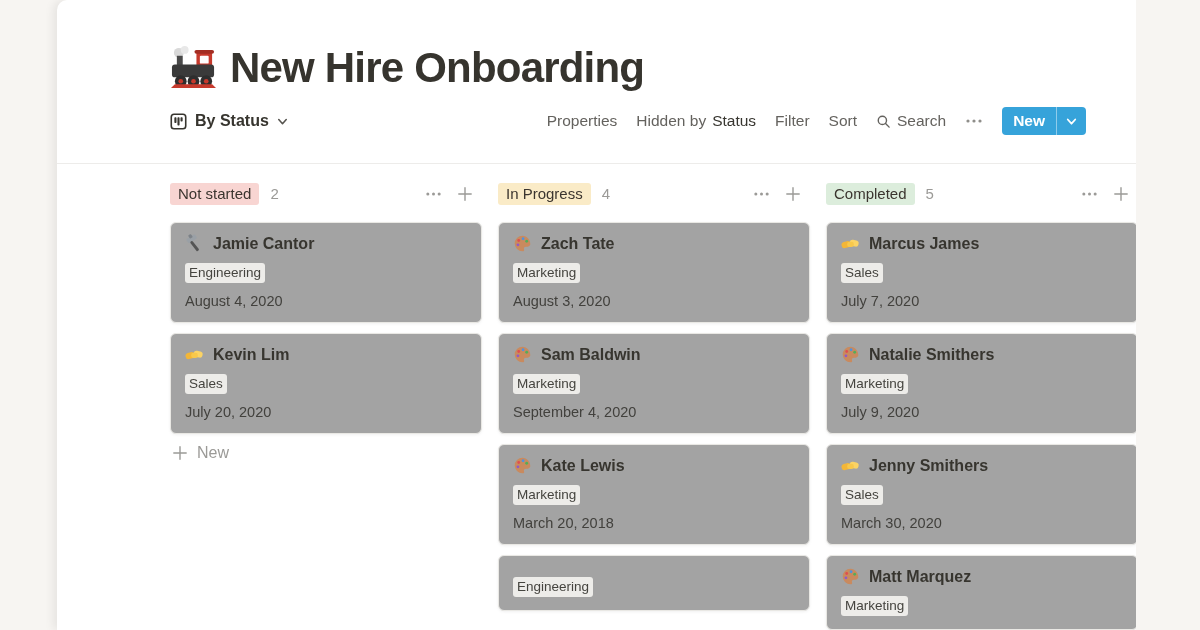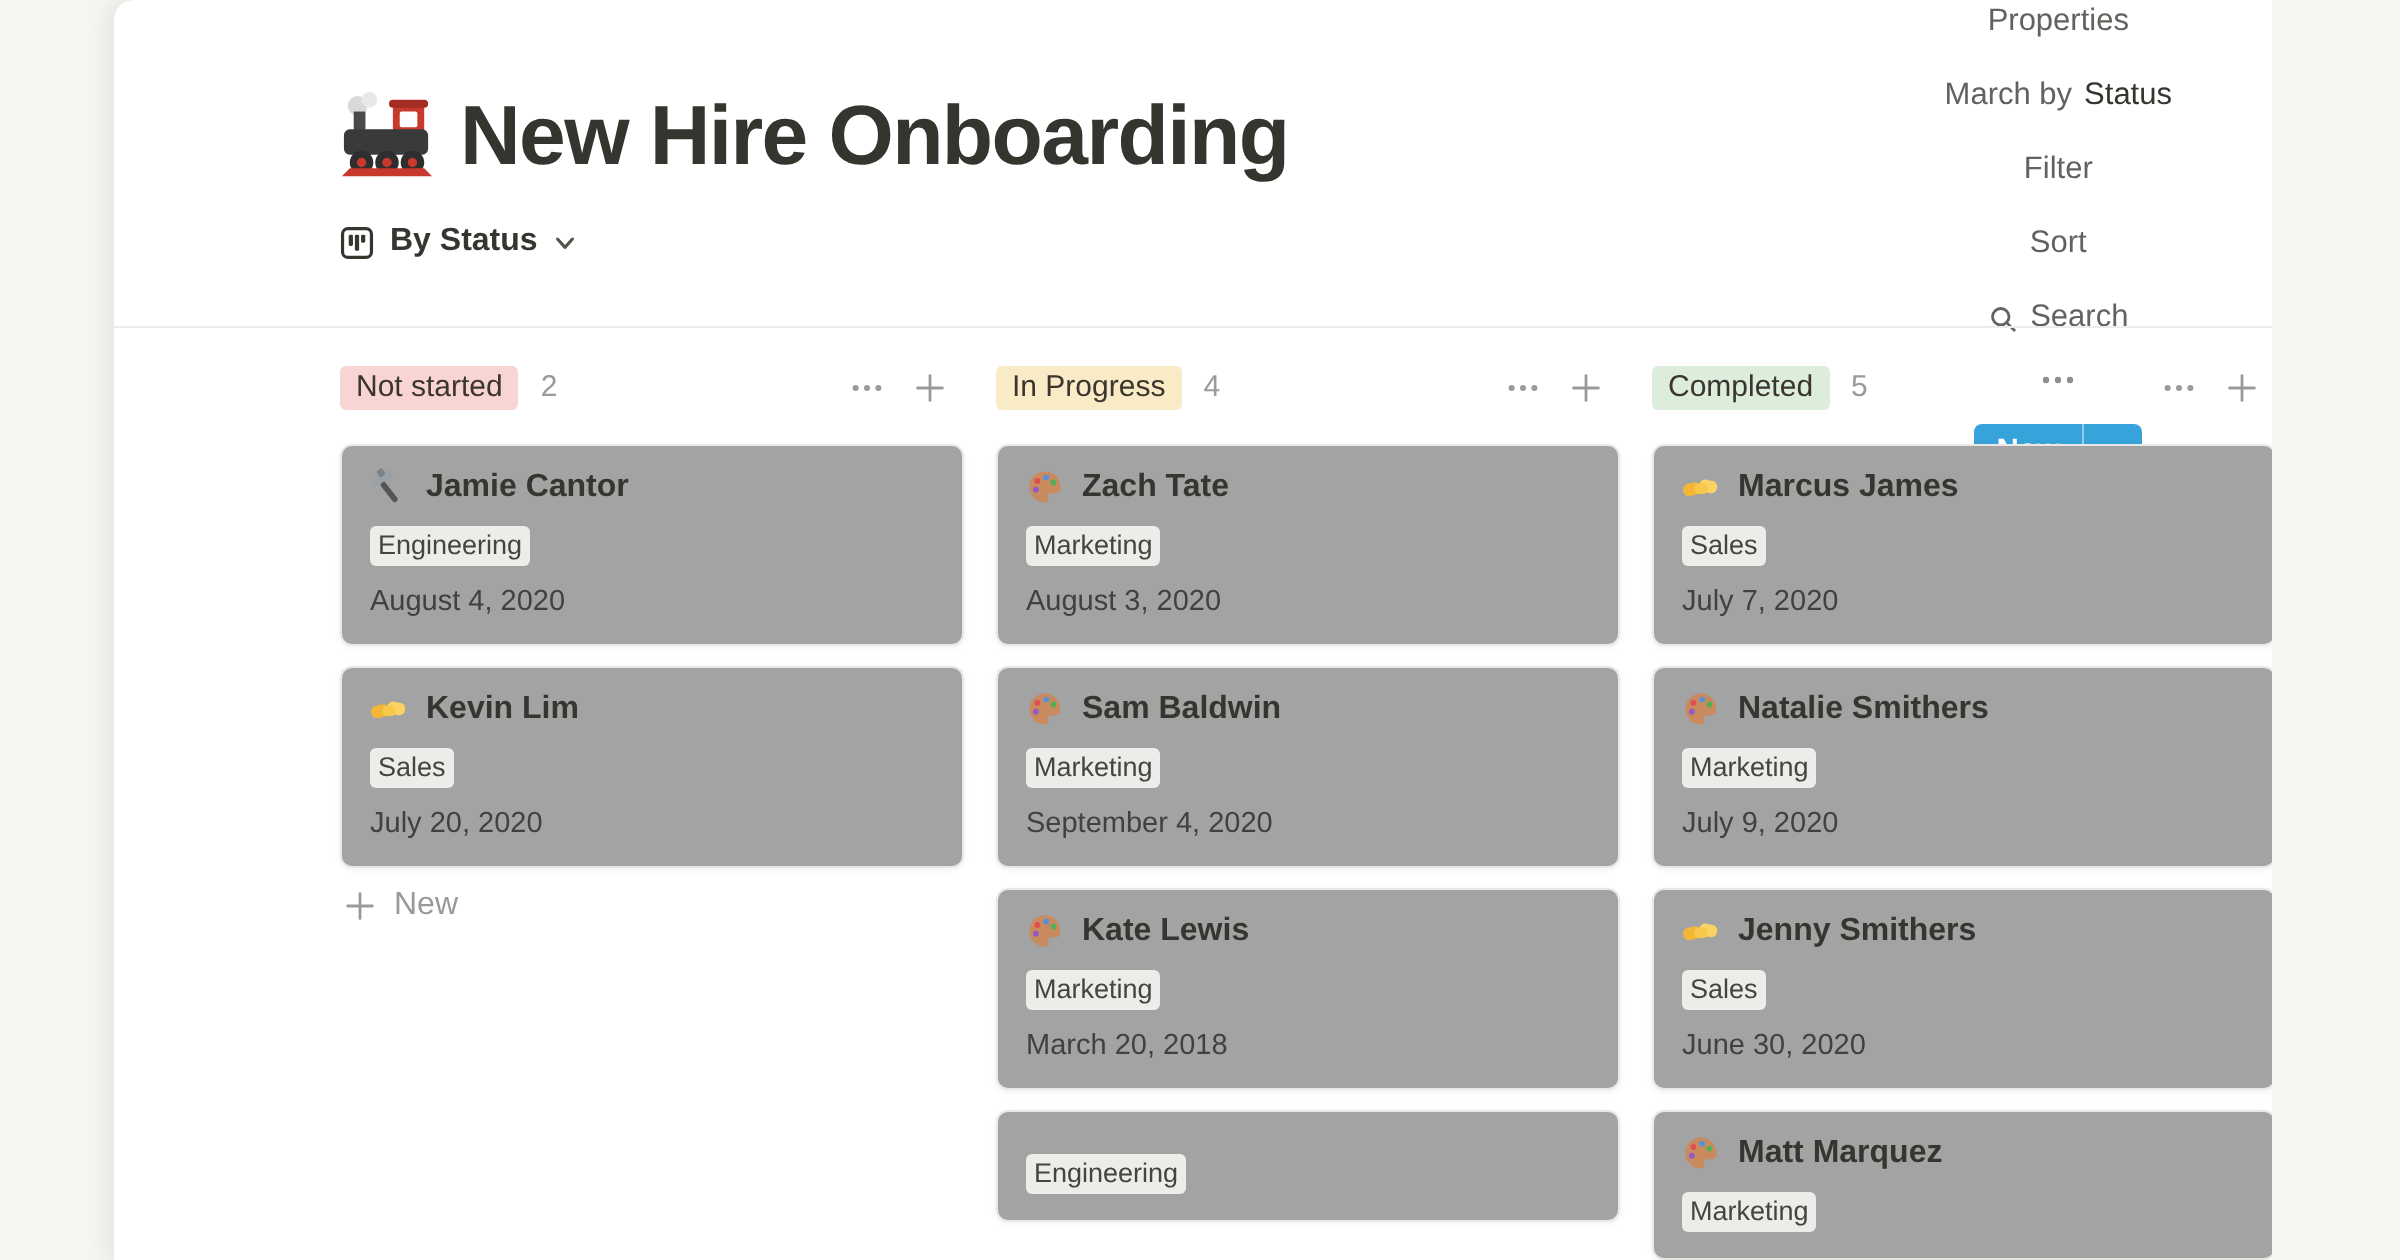--- a/index.html
+++ b/index.html
@@ -9,21 +9,21 @@
         border-top-left-radius:10px;box-shadow:-4px 0 10px rgba(0,0,0,.07);}
   
   .title-row{position:absolute;left:113px;top:44px;display:flex;align-items:center;gap:13px;}
   .title-icon svg{width:47px;height:47px;display:block;}
   .page-title{margin:0;font-size:42px;font-weight:700;color:#36342E;letter-spacing:-0.8px;}
   
   .toolbar{position:absolute;left:113px;top:106px;width:916px;height:30px;display:flex;
            justify-content:space-between;align-items:center;}
   .view-switcher{display:flex;align-items:center;gap:8px;cursor:pointer;}
   .view-label{font-size:16px;font-weight:600;color:#37352F;}
-  .tb-right{display:flex;align-items:center;gap:19px;flex-direction:column;}
+  .tb-right{display:flex;align-items:center;gap:19px;}
   .tb-item{font-size:15.5px;color:#64625E;display:flex;align-items:center;gap:6px;cursor:pointer;}
   .tb-dark{color:#37352F;}
   .new-btn{display:flex;align-items:center;height:28px;border-radius:4px;background:#36A3DA;
            color:#fff;cursor:pointer;overflow:hidden;}
   .new-label{padding:0 11px;font-size:15.5px;font-weight:600;}
   .new-divider{width:1px;align-self:stretch;background:rgba(255,255,255,.45);}
   .new-chevron{padding:0 9px;display:flex;align-items:center;}
   .divider{position:absolute;left:0;top:163px;width:1143px;height:1px;background:#EDECEA;}
   
   .board{position:absolute;left:113px;top:182px;display:flex;gap:16px;}
@@ -96,21 +96,21 @@
         <span class="view-label">By Status</span>
         <span style="display:flex;">
           <svg width="11" height="11" viewBox="0 0 10 10">
               <path d="M1.6 3.2L5 7l3.4-3.8" fill="none" stroke="#55534E" stroke-width="1.4" stroke-linecap="round" stroke-linejoin="round"></path>
             </svg>
         </span>
       </div>
       <div class="tb-right">
         <span class="tb-item">Properties</span>
         <span class="tb-item">
-          <span>March by</span>
+          <span>Hidden by</span>
             <span class="tb-dark">Status</span>
         </span>
         <span class="tb-item">Filter</span>
         <span class="tb-item">Sort</span>
         <span class="tb-item">
           <span style="display:flex;">
             <svg width="15" height="15" viewBox="0 0 16 16">
                 <circle cx="6.8" cy="6.8" r="4.4" fill="none" stroke="#64625E" stroke-width="1.5"></circle>
                 <path d="M10.2 10.2L14 14" stroke="#64625E" stroke-width="1.5" stroke-linecap="round"></path>
               </svg>
@@ -337,21 +337,21 @@
       <span class="card-icon">
                   <svg viewBox="0 0 20 20">
                     <rect x="0.5" y="8" width="9.5" height="6.5" rx="3" fill="#f3b637" transform="rotate(-14 5 11)"></rect>
                     <rect x="9" y="6.5" width="9.5" height="6.5" rx="3" fill="#fbd364" transform="rotate(12 14 10)"></rect>
                     <rect x="6.5" y="8.2" width="7" height="5.5" rx="2.4" fill="#f8c84b"></rect>
                   </svg>
                 </span>
       <span class="card-name">Jenny Smithers</span>
     </div>
     <span class="card-tag" style="background: rgb(237, 236, 233);">Sales</span>
-    <div class="card-date">June 30, 2020</div>
+    <div class="card-date">March 30, 2020</div>
   </div>
 
   <div class="card">
     <div class="card-name-row">
       <span class="card-icon">
                   <svg viewBox="0 0 20 20">
                     <path d="M10 1.8a8.2 8.2 0 1 0 0 16.4c1.5 0 2.1-1 1.6-2.2-.5-1.4.4-2.7 2-2.7h1.9c1.5 0 2.7-1.2 2.7-2.7C18.2 5.6 14.5 1.8 10 1.8z" fill="#c98a5e"></path>
                     <circle cx="6" cy="6.8" r="1.5" fill="#df4f4f"></circle>
                     <circle cx="10.6" cy="5" r="1.5" fill="#4f92df"></circle>
                     <circle cx="14.4" cy="7.6" r="1.5" fill="#54ad58"></circle>

